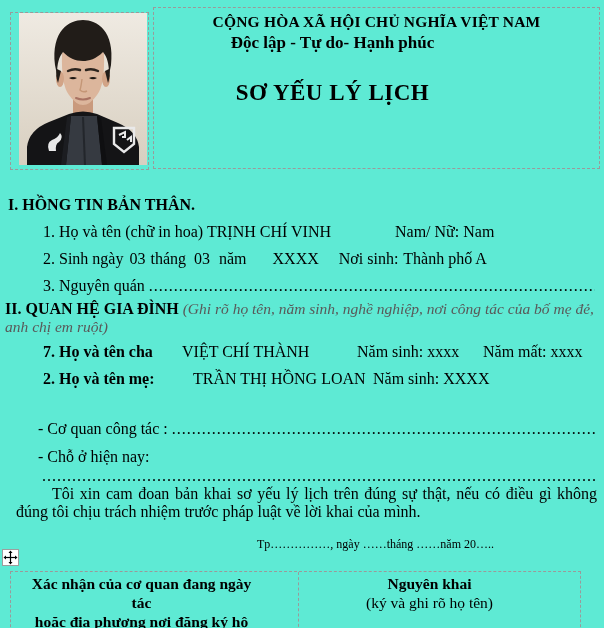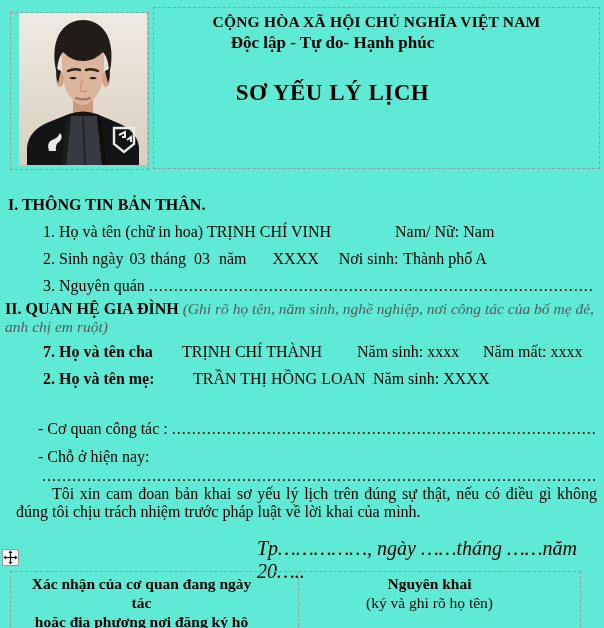--- a/index.html
+++ b/index.html
@@ -20,21 +20,21 @@
   .doc-title{margin-top:27px;text-align:center;font-size:23px;font-weight:bold;margin-right:88px;letter-spacing:.5px;}
 
   
   .row{left:0;width:604px;font-size:16px;line-height:19px;}
   .heading{font-size:16px;font-weight:bold;}
   .note{font-style:italic;color:#595959;font-size:15.5px;}
   .dotfill{flex:1;overflow:hidden;white-space:nowrap;letter-spacing:1px;}
   .dotrow{display:flex;}
 
   .decl{left:16px;width:581px;text-align:justify;text-indent:36px;font-size:16px;line-height:17.5px;}
-  .dateline{font-style:italic;font-size:20px;}
+  .dateline{font-size:12px;}
 
   
   #sig-table{
     left:10px;top:571px;width:569px;height:60px;display:flex;
     border-top:1px dashed #9a9a9a;border-left:1px dashed #9a9a9a;border-right:1px dashed #9a9a9a;
   }
   .cell{padding-top:2px;font-size:15.5px;line-height:19px;text-align:center;}
   .cell-left{width:288px;border-right:1px dashed #9a9a9a;box-sizing:border-box;padding-left:10px;padding-right:36px;}
   .cell-right{flex:1;box-sizing:border-box;padding-right:20px;}
 
@@ -93,21 +93,21 @@
     </svg>
   </div>
 
   <div class="abs frame" id="header-frame">
     <div class="motto1">CỘNG HÒA XÃ HỘI CHỦ NGHĨA VIỆT NAM</div>
     <div class="motto2">Độc lập - Tự do- Hạnh phúc</div>
     <div class="doc-title">SƠ YẾU LÝ LỊCH</div>
   </div>
 
   <div class="abs row" style="top:195px;left:8px;width:590px;">
-    <span class="heading">I. THÔNG TIN BẢN THÂN.</span>
+    <span class="heading">I. HỒNG TIN BẢN THÂN.</span>
   </div>
 
   <div class="abs row" style="top:222px;">
     <span class="abs nowrap" style="left:43px;"><span>1. Họ và tên (chữ in hoa)</span> <span>TRỊNH CHÍ VINH</span></span>
     <span class="abs nowrap" style="left:395px;"><span>Nam/ Nữ:</span> <span>Nam</span></span>
   </div>
 
   <div class="abs row nowrap" style="top:249px;left:43px;width:560px;">
     <span>2. Sinh ngày</span><span style="margin-left:6px;">03</span><span style="margin-left:5px;">tháng</span><span style="margin-left:8px;">03</span><span style="margin-left:9px;">năm</span><span style="margin-left:26px;">XXXX</span><span style="margin-left:20px;">Nơi sinh:</span><span style="margin-left:5px;">Thành phố A</span>
   </div>
@@ -116,21 +116,21 @@
     <span class="nowrap">3. Nguyên quán</span>
     <span class="dotfill" style="margin-left:4px;">..................................................................................................................................</span>
   </div>
 
   <div class="abs" style="top:300px;left:5px;width:592px;font-size:16px;line-height:17.5px;">
     <span class="heading">II. QUAN HỆ GIA ĐÌNH</span><span class="note"> (Ghi rõ họ tên, năm sinh, nghề nghiệp, nơi công tác của bố mẹ đẻ, anh chị em ruột)</span>
   </div>
 
   <div class="abs row" style="top:342px;">
     <span class="abs b nowrap" style="left:43px;">7. Họ và tên cha</span>
-    <span class="abs nowrap" style="left:182px;">TRỊNH CHÍ THÀNH</span>
+    <span class="abs nowrap" style="left:182px;">VIỆT CHÍ THÀNH</span>
     <span class="abs nowrap" style="left:357px;"><span>Năm sinh:</span> <span>xxxx</span></span>
     <span class="abs nowrap" style="left:483px;"><span>Năm mất:</span> <span>xxxx</span></span>
   </div>
 
   <div class="abs row" style="top:369px;">
     <span class="abs b nowrap" style="left:43px;">2. Họ và tên mẹ:</span>
     <span class="abs nowrap" style="left:193px;">TRẦN THỊ HỒNG LOAN</span>
     <span class="abs nowrap" style="left:373px;"><span>Năm sinh:</span> <span>XXXX</span></span>
   </div>
 

